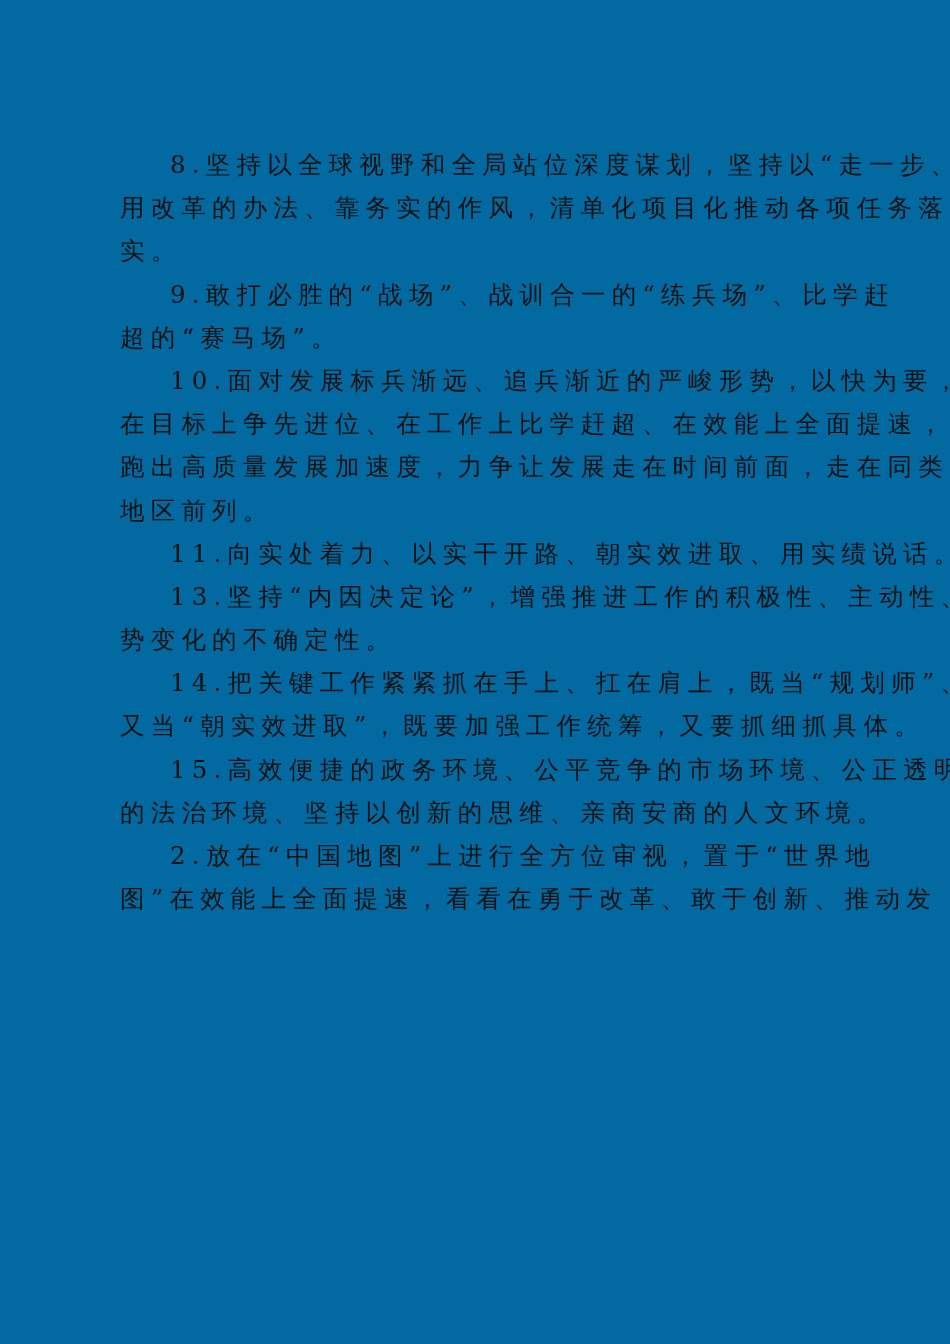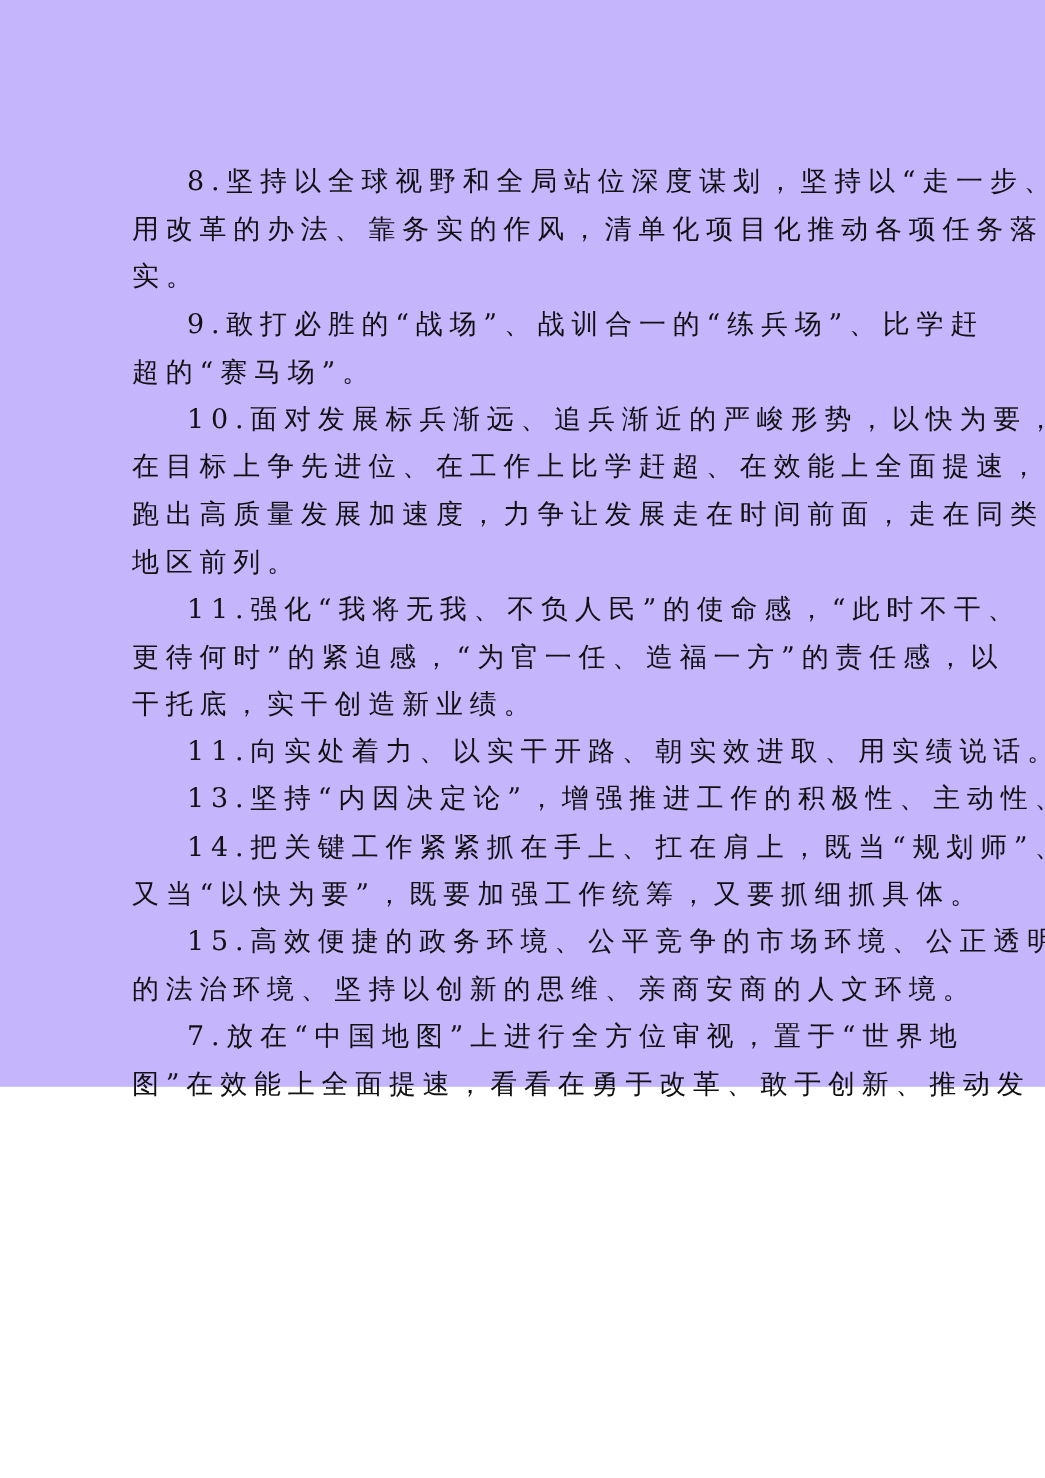--- a/index.html
+++ b/index.html
@@ -1,18 +1,18 @@
 <!DOCTYPE html>
 <html><head>
 <meta charset="utf-8">
 <style>
   html, body { margin: 0; padding: 0; background: #ffffff; }
   body { width: 950px; height: 1344px; position: relative; overflow: hidden; }
   .page {
-    position: absolute; left: 0; top: 0; width: 950px; height: 988px; background: #c4b5fd;
+    position: absolute; left: 0; top: 0; width: 950px; height: 1344px; background: #0369a1;
   }
   .content {
     position: absolute; left: 120px; top: 143px; width: 720px;
     font-family: "DejaVu Serif", "Liberation Serif", serif;
     color: #111;
     font-size: 24.5px;
     letter-spacing: 6.2px;
   }
   .para { margin: 0; }
   .line { display: block; height: 43.2px; line-height: 43.2px; white-space: nowrap; }
@@ -35,43 +35,39 @@
       <span class="line">超的“赛马场”。</span>
     </p>
 
     <p class="para">
       <span class="line first">10.面对发展标兵渐远、追兵渐近的严峻形势，以快为要，</span>
       <span class="line">在目标上争先进位、在工作上比学赶超、在效能上全面提速，</span>
       <span class="line">跑出高质量发展加速度，力争让发展走在时间前面，走在同类</span>
       <span class="line">地区前列。</span>
     </p>
 
-    <p class="para">
-      <span class="line first">11.强化“我将无我、不负人民”的使命感，“此时不干、</span>
-      <span class="line">更待何时”的紧迫感，“为官一任、造福一方”的责任感，以</span>
-      <span class="line">干托底，实干创造新业绩。</span>
-    </p>
 
     <p class="para">
       <span class="line first">11.向实处着力、以实干开路、朝实效进取、用实绩说话。</span>
     </p>
 
     <p class="para">
       <span class="line first">13.坚持“内因决定论”，增强推进工作的积极性、主动性、</span>
+      <span class="line">势变化的不确定性。</span>
     </p>
 
     <p class="para">
       <span class="line first">14.把关键工作紧紧抓在手上、扛在肩上，既当“规划师”、</span>
-      <span class="line">又当“以快为要”，既要加强工作统筹，又要抓细抓具体。</span>
+      <span class="line">又当“朝实效进取”，既要加强工作统筹，又要抓细抓具体。</span>
     </p>
 
     <p class="para">
       <span class="line first">15.高效便捷的政务环境、公平竞争的市场环境、公正透明</span>
       <span class="line">的法治环境、坚持以创新的思维、亲商安商的人文环境。</span>
     </p>
 
     <p class="para">
-      <span class="line first">7.放在“中国地图”上进行全方位审视，置于“世界地</span>
+      <span class="line first">2.放在“中国地图”上进行全方位审视，置于“世界地</span>
       <span class="line">图”在效能上全面提速，看看在勇于改革、敢于创新、推动发</span>
     </p>
 
   </div>
 </div>
 
 </body></html>

